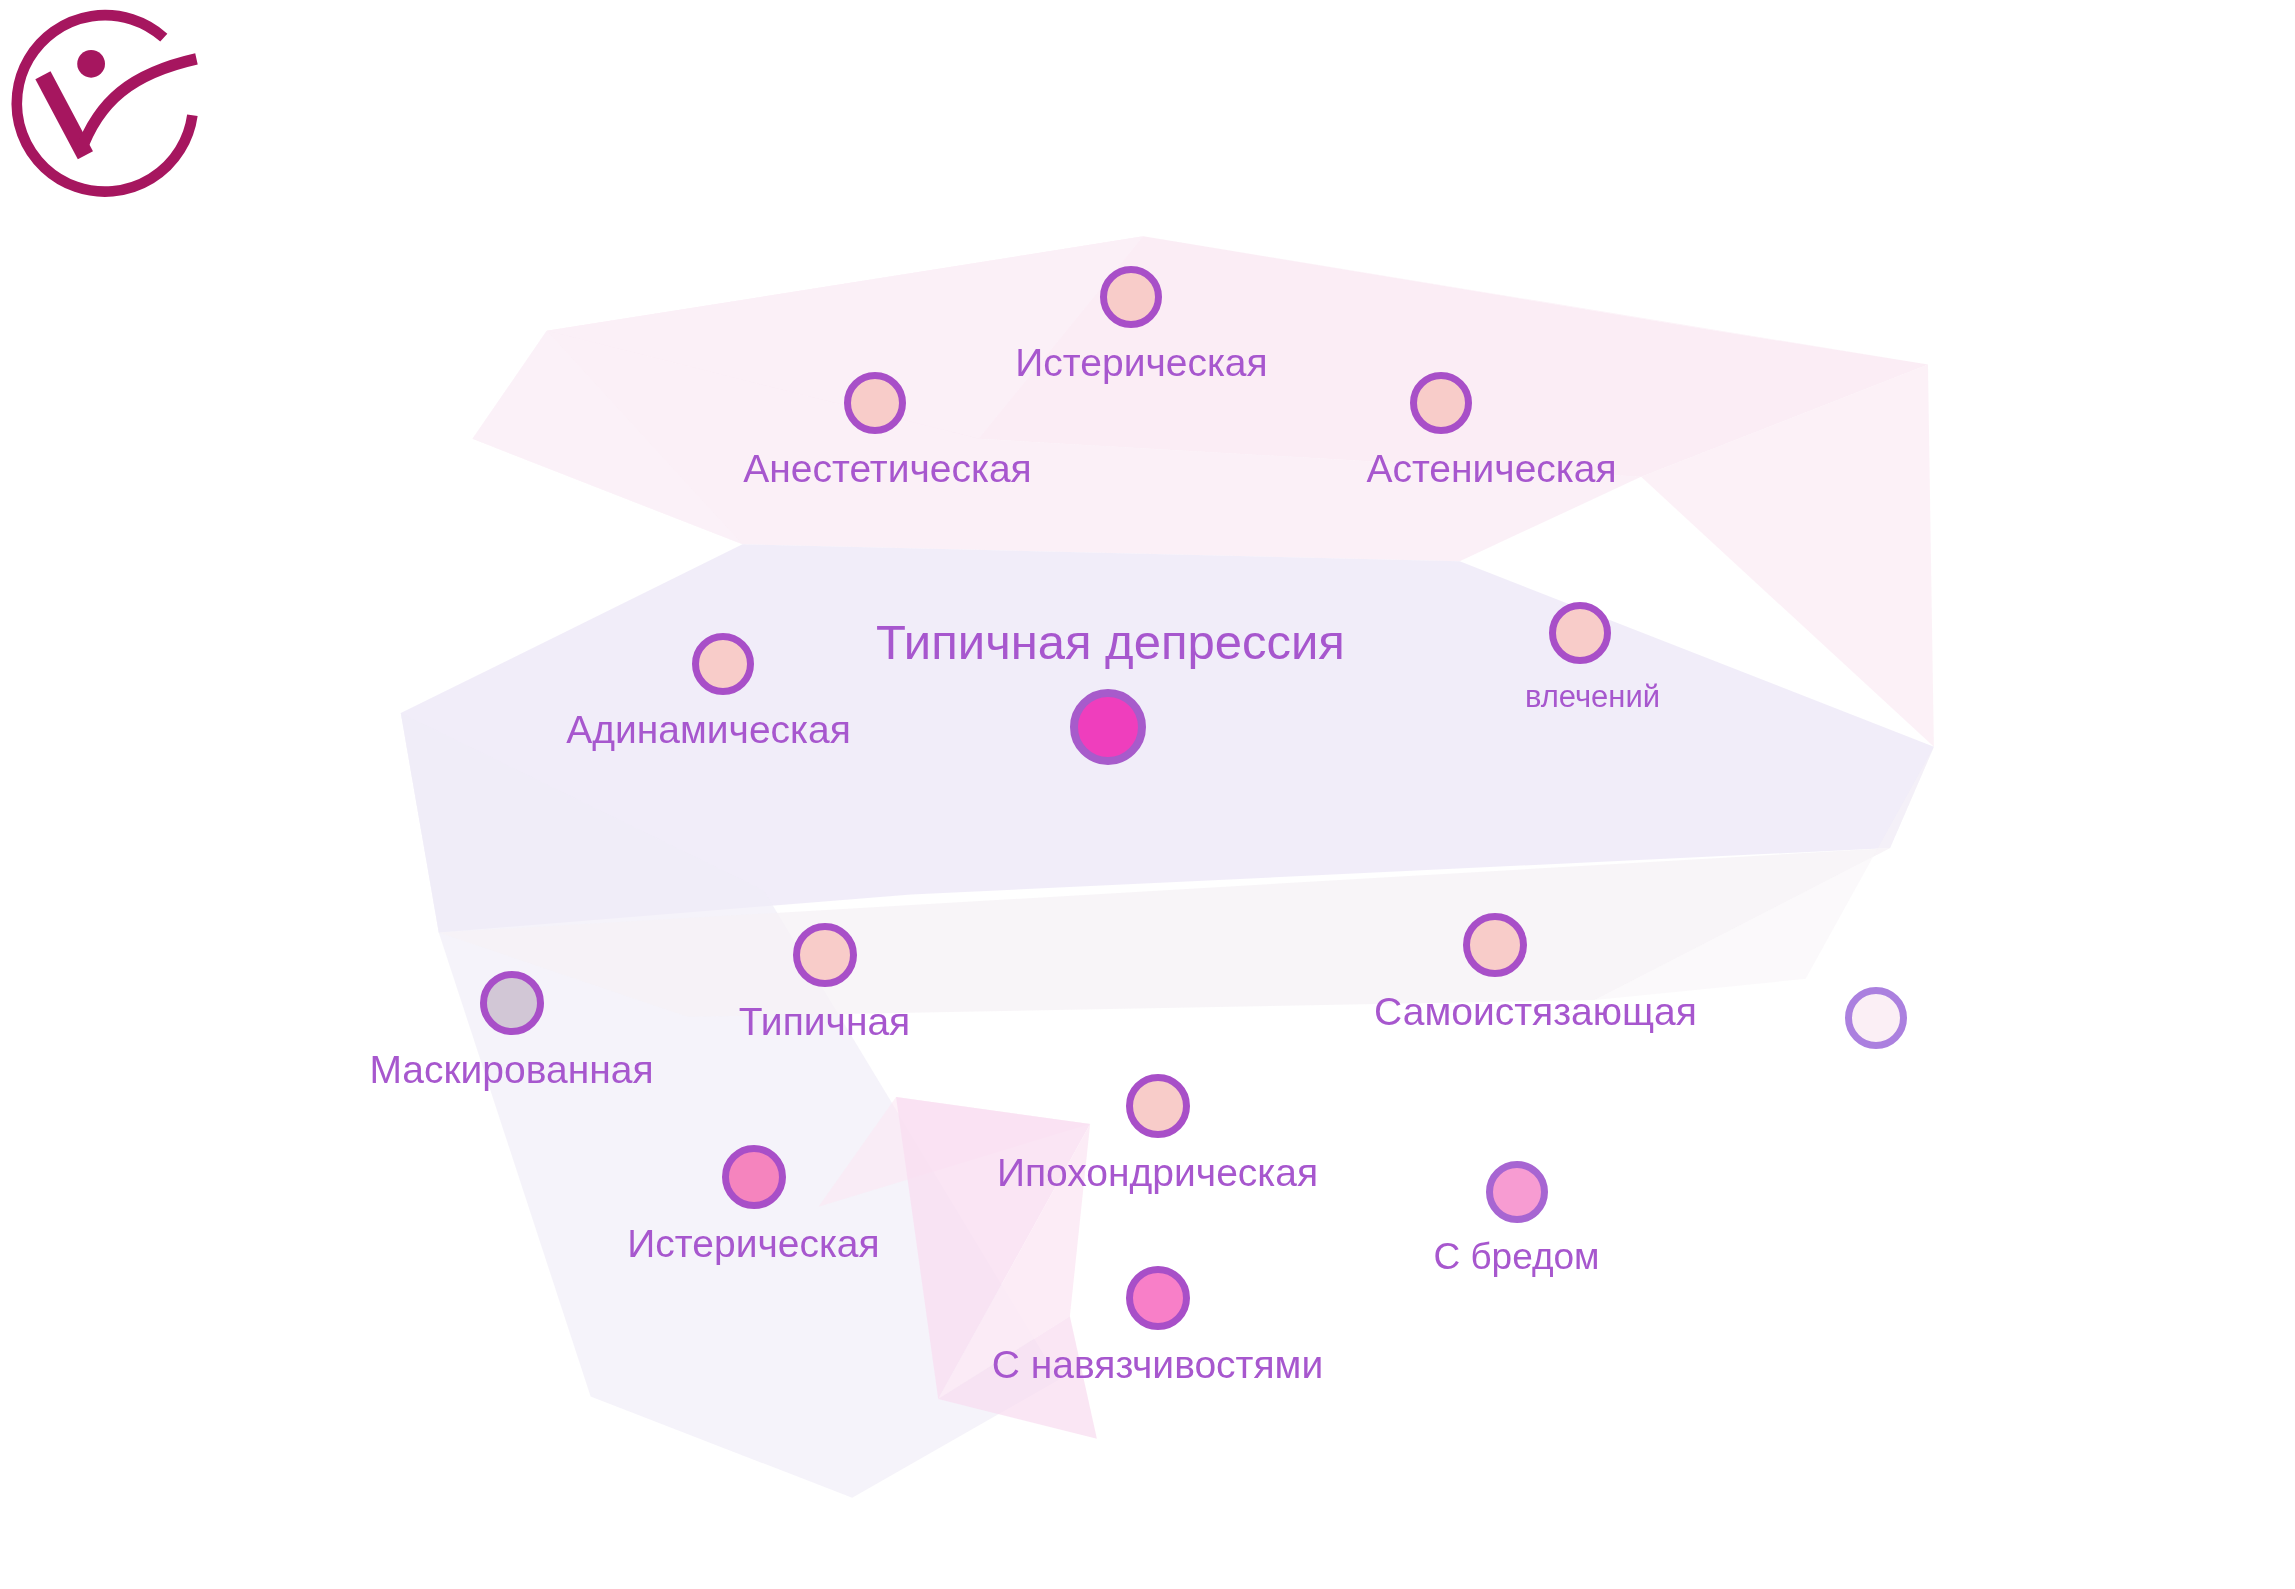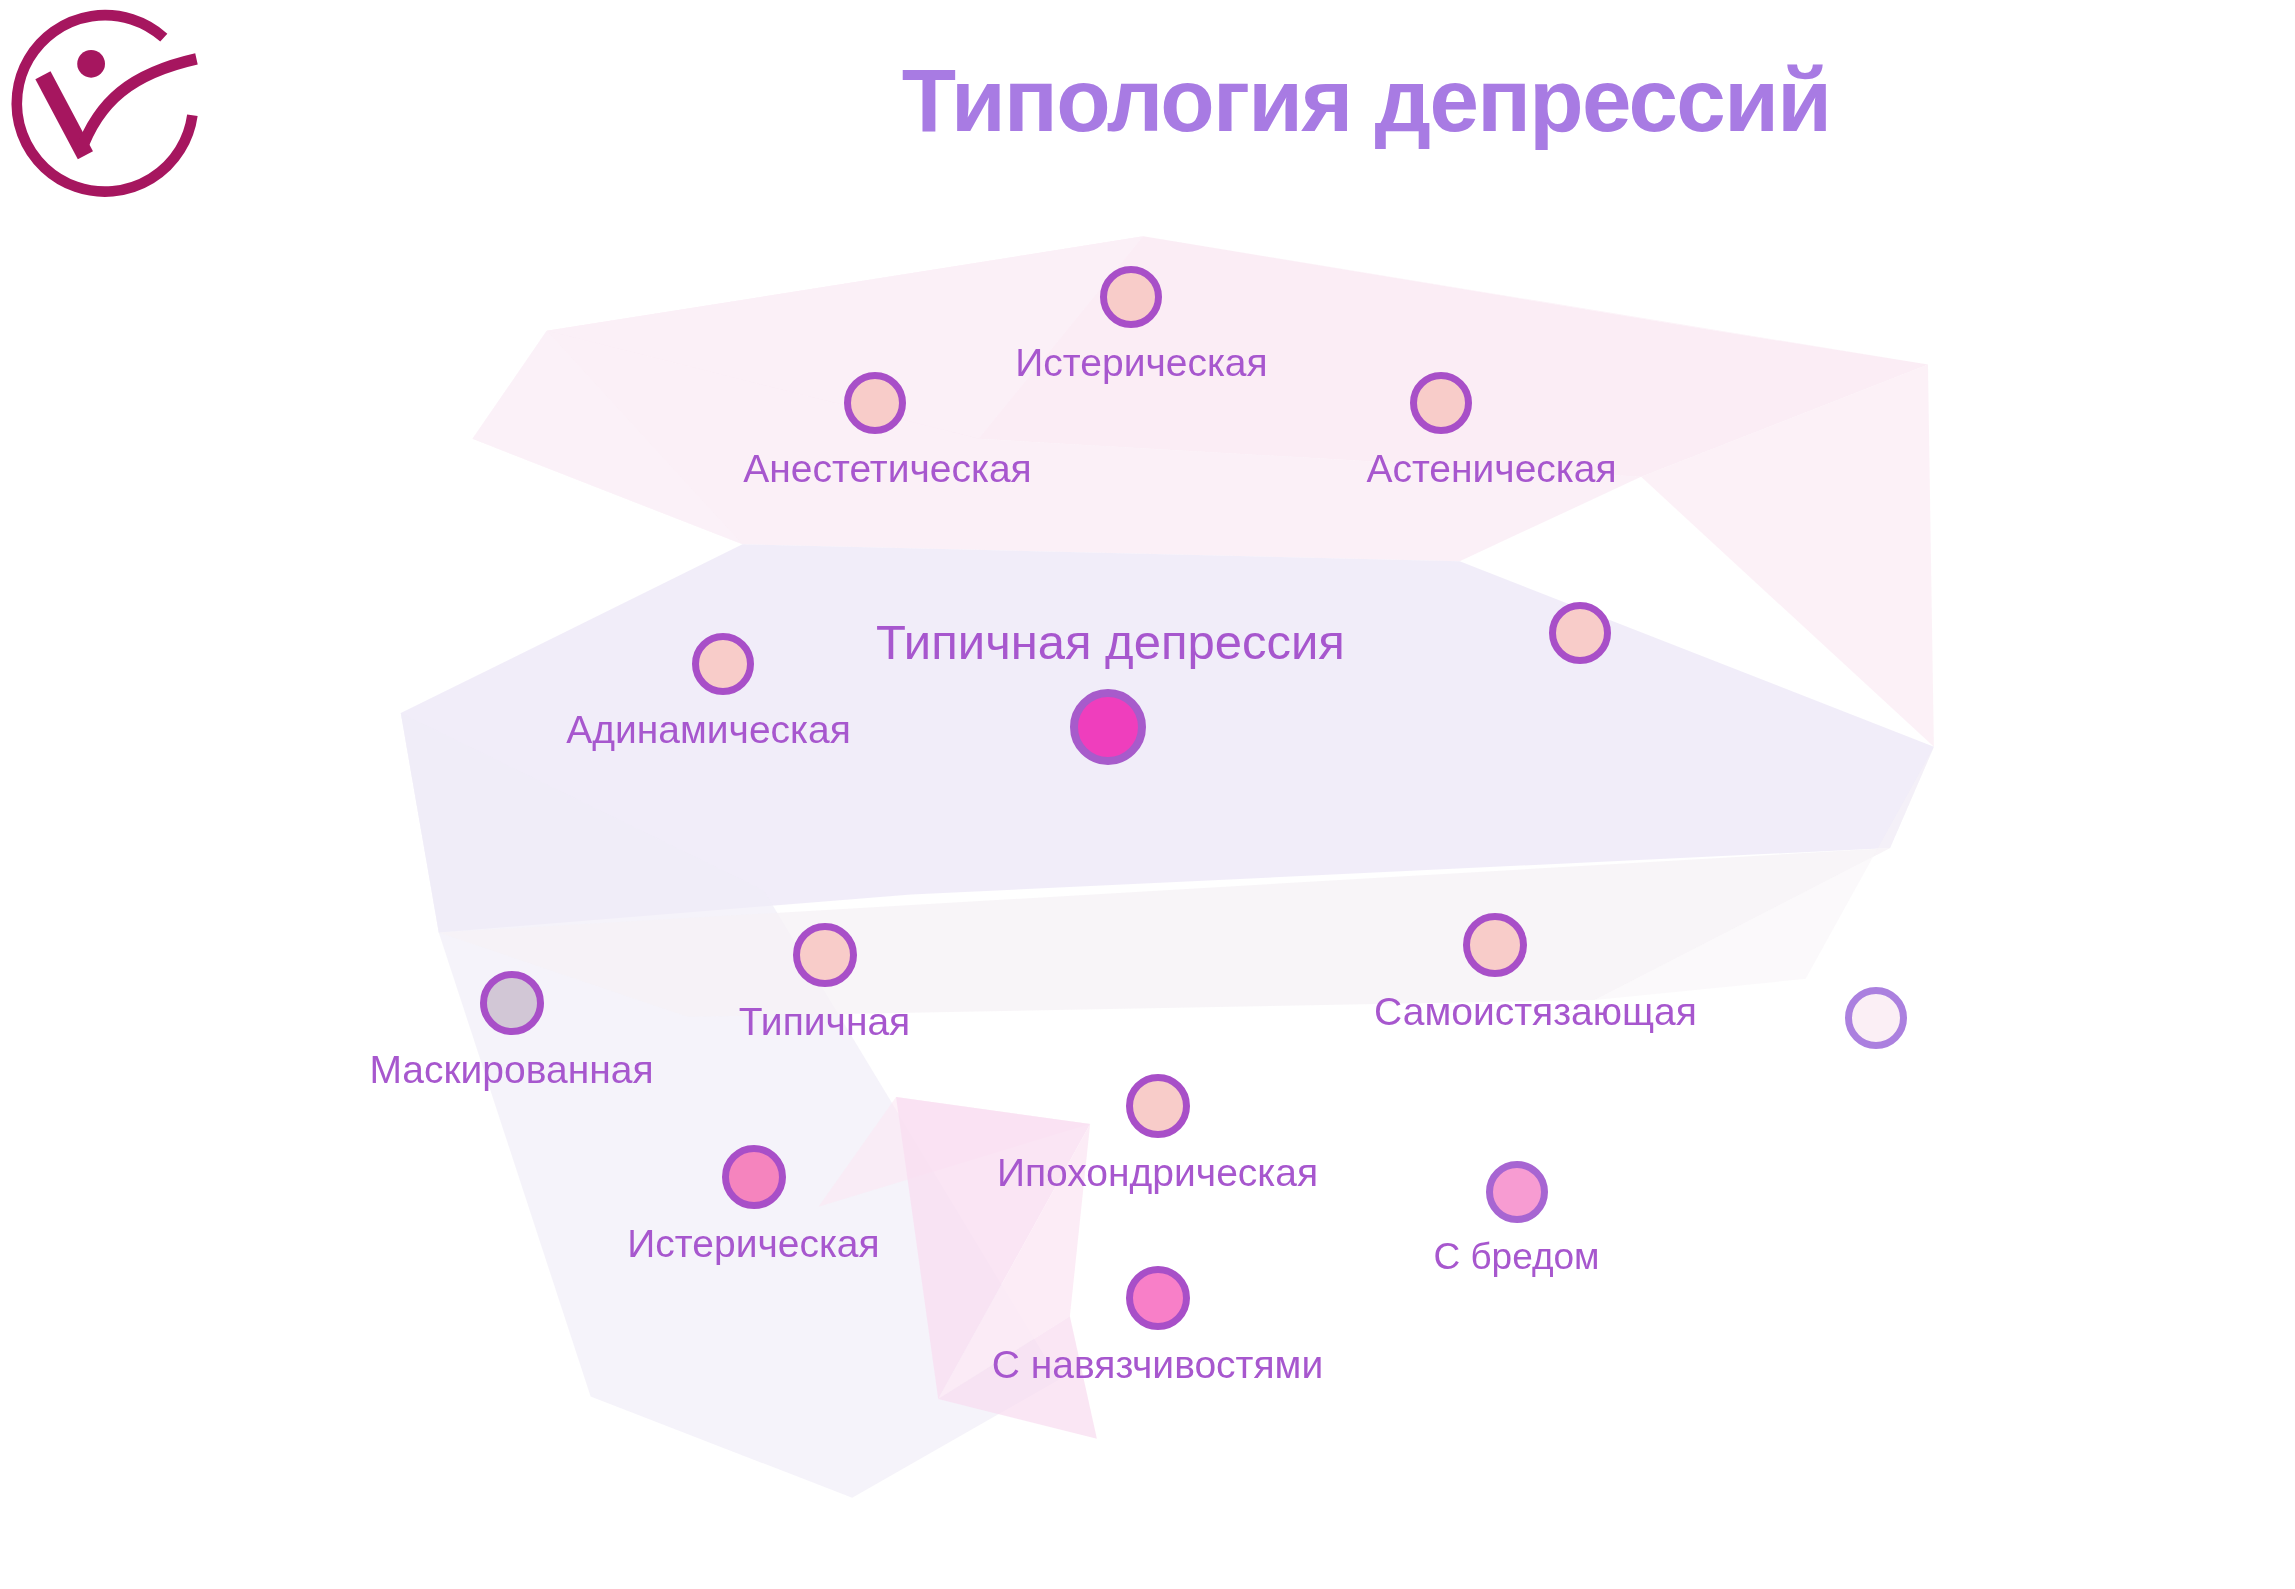--- a/index.html
+++ b/index.html
@@ -73,21 +73,20 @@
     <polygon points="1112,1658 1268,1560 1300,1705" fill="#F8DCEF" fill-opacity="0.7"></polygon>
   </svg>
 
   <svg class="logo" viewBox="0 0 240 240" aria-hidden="true">
     <path d="M 192 40 A 108 108 0 1 0 227 135" fill="none" stroke="#A6165F" stroke-width="13"></path>
     <circle cx="103" cy="72" r="17" fill="#A6165F"></circle>
     <path d="M 44 86 L 96 184" fill="none" stroke="#A6165F" stroke-width="21"></path>
     <path d="M 90 180 C 112 118 152 84 232 66" fill="none" stroke="#A6165F" stroke-width="14"></path>
   </svg>
 
-  <h1 class="title">Типология депрессий</h1>
 
   <div id="nodes">
       <div class="node" style="left: 1131px; top: 297px;">
         <div class="circle" style="width: 62px; height: 62px; border-width: 7.6px; border-color: rgb(168, 79, 200); background: rgb(248, 204, 201);"></div>
         <div class="label" style="font-size: 39px; line-height: 1.12; color: rgb(167, 87, 206); margin-left: -327px; top: 44px;">
           <div>Истерическая</div>
         </div>
       </div>
       <div class="node" style="left: 875px; top: 403px;">
         <div class="circle" style="width: 62px; height: 62px; border-width: 7.6px; border-color: rgb(168, 79, 200); background: rgb(248, 204, 201);"></div>
@@ -109,20 +108,21 @@
       </div>
       <div class="node" style="left: 723px; top: 664px;">
         <div class="circle" style="width: 62px; height: 62px; border-width: 7.6px; border-color: rgb(168, 79, 200); background: rgb(248, 204, 201);"></div>
         <div class="label" style="font-size: 39px; line-height: 1.12; color: rgb(167, 87, 206); margin-left: -352px; top: 44px;">
           <div>Адинамическая</div>
         </div>
       </div>
       <div class="node" style="left: 1580px; top: 633px;">
         <div class="circle" style="width: 62px; height: 62px; border-width: 7.6px; border-color: rgb(168, 79, 200); background: rgb(248, 204, 201);"></div>
         <div class="label" style="font-size: 31px; line-height: 40px; color: rgb(167, 87, 206); margin-left: -325px; top: 44px;">
+          <div>влечений</div>
         </div>
       </div>
       <div class="node" style="left: 825px; top: 955px;">
         <div class="circle" style="width: 64px; height: 64px; border-width: 7.6px; border-color: rgb(168, 79, 200); background: rgb(248, 204, 201);"></div>
         <div class="label" style="font-size: 39px; line-height: 1.12; color: rgb(167, 87, 206); margin-left: -338px; top: 45px;">
           <div>Типичная</div>
         </div>
       </div>
       <div class="node" style="left: 1495px; top: 945px;">
         <div class="circle" style="width: 64px; height: 64px; border-width: 7.6px; border-color: rgb(168, 79, 200); background: rgb(248, 204, 201);"></div>

